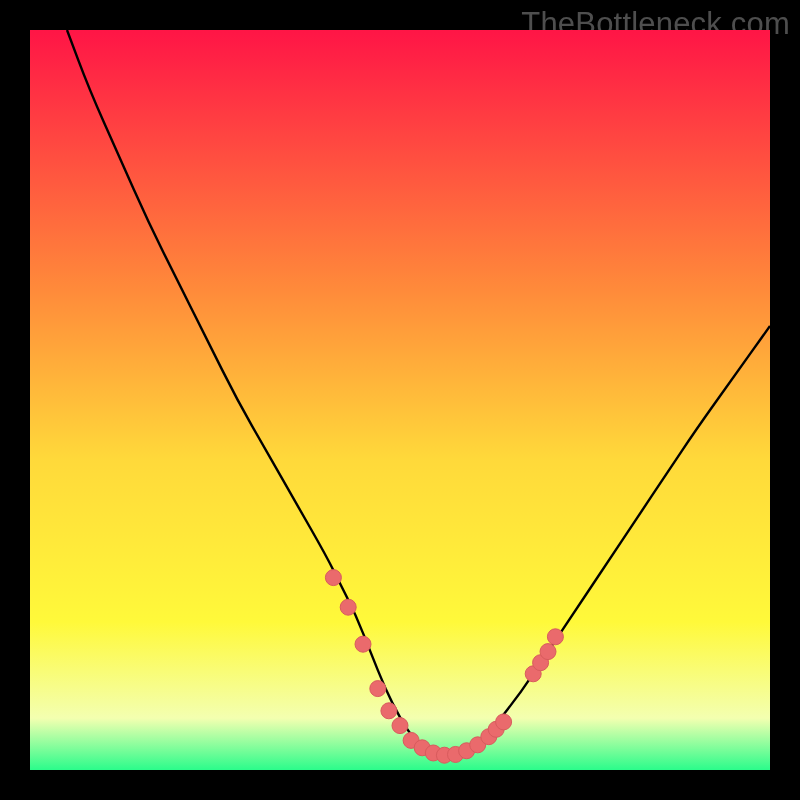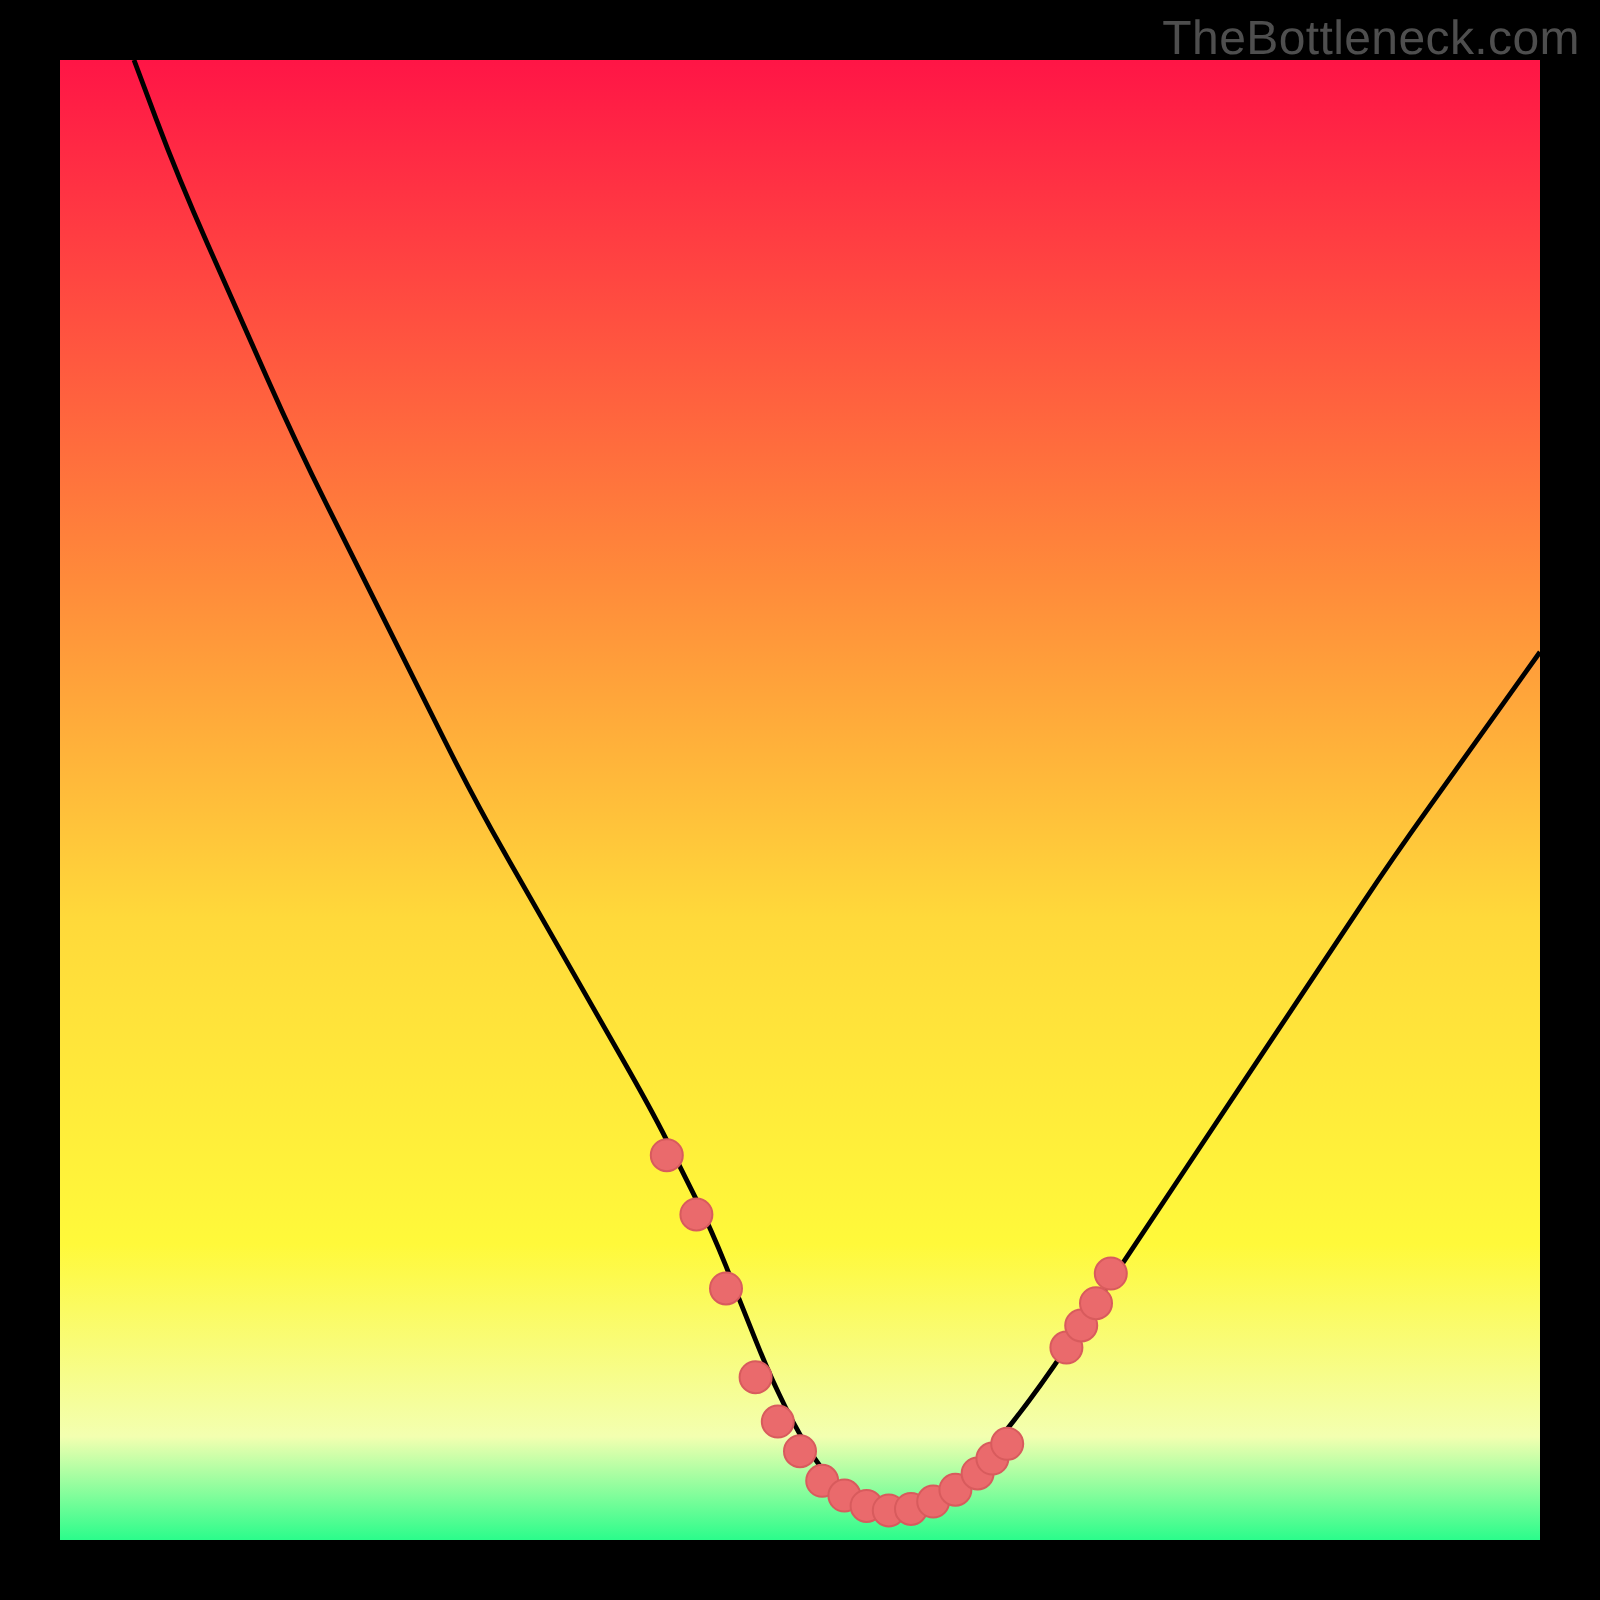--- a/index.html
+++ b/index.html
@@ -24,21 +24,21 @@
     left: 0;
     top: 0;
     width: 740px;
     height: 740px;
   }
   .watermark {
     position: absolute;
     top: 6px;
     right: 10px;
     color: #4e4e4e;
-    font-size: 24px;
+    font-size: 31px;
     font-weight: 500;
     letter-spacing: 0.2px;
   }
 </style>
 </head>
 <body>
 
 <div class="watermark">TheBottleneck.com</div>
 
 <div class="frame">

